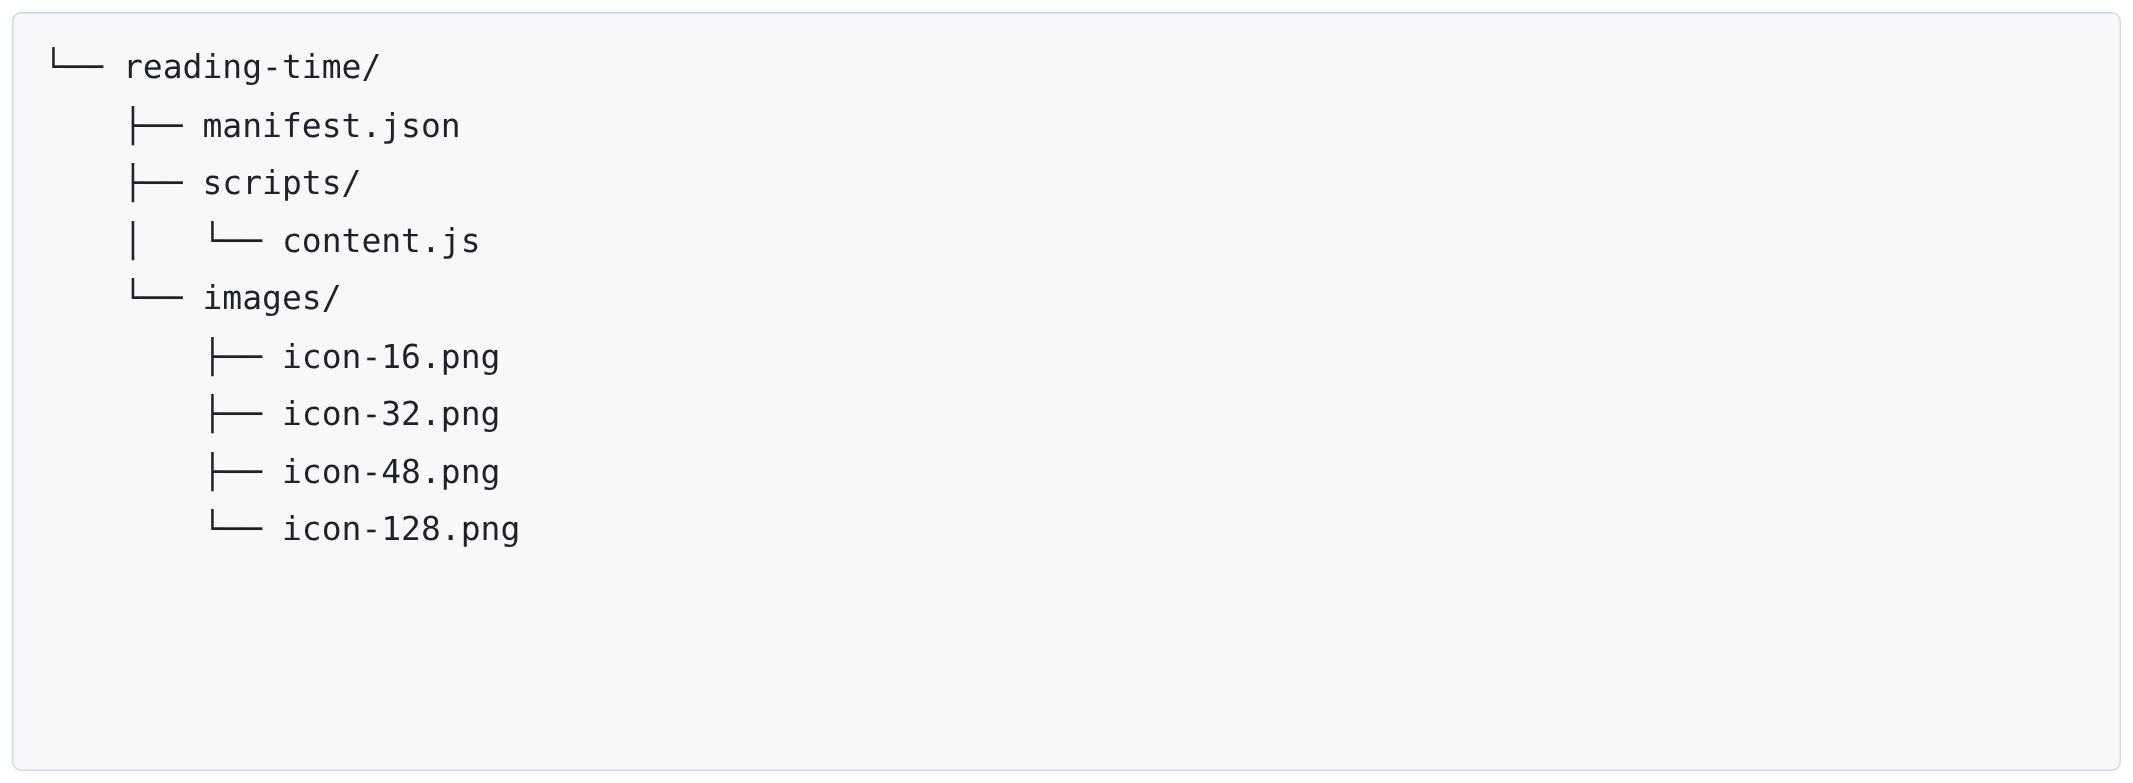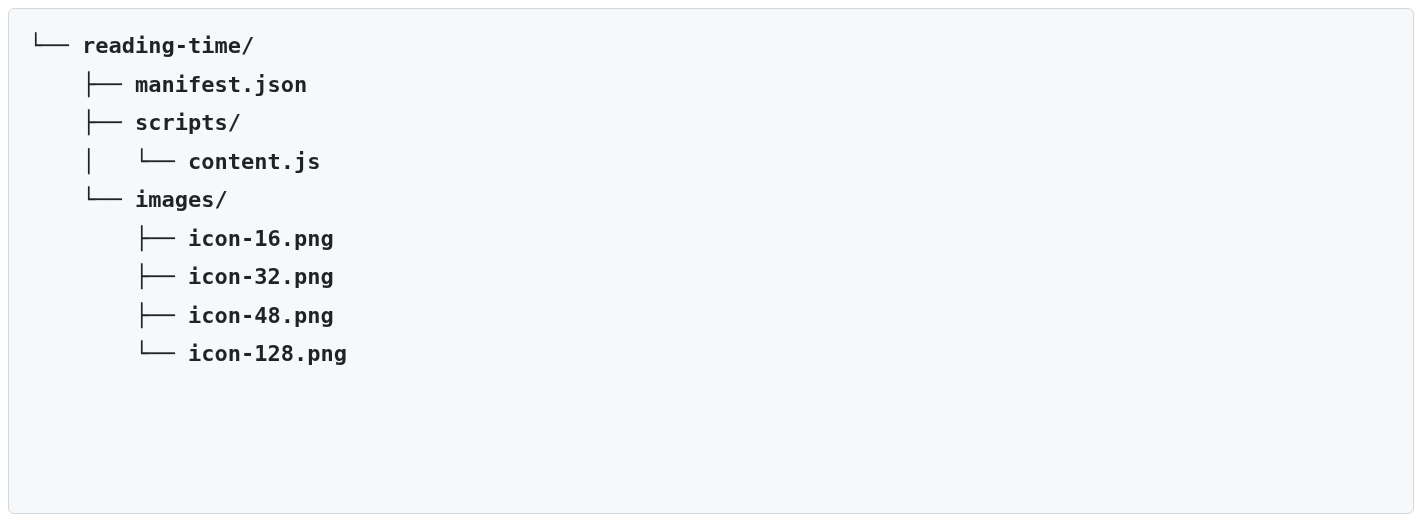--- a/index.html
+++ b/index.html
@@ -1,19 +1,18 @@
 <!DOCTYPE html>
 <html><head>
   <meta charset="utf-8">
   <style>
     * {
       margin: 0;
       padding: 0;
       box-sizing: border-box;
-      font-weight: bold;
     }
     body {
       font-family: ui-monospace, SFMono-Regular, "SF Mono", Menlo, Consolas, "Liberation Mono", monospace;
       background: #ffffff;
       padding: 8px;
     }
     .code-block {
       background: #f6f8fa;
       border: 1px solid #d1d9e0;
       border-radius: 6px;

